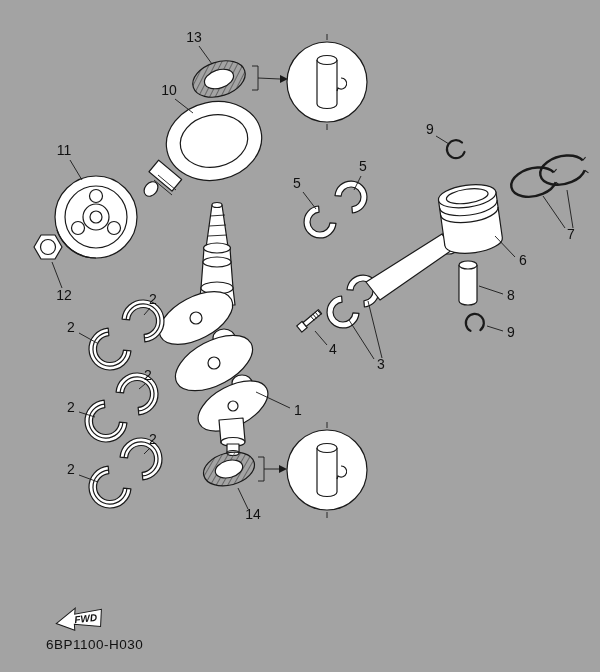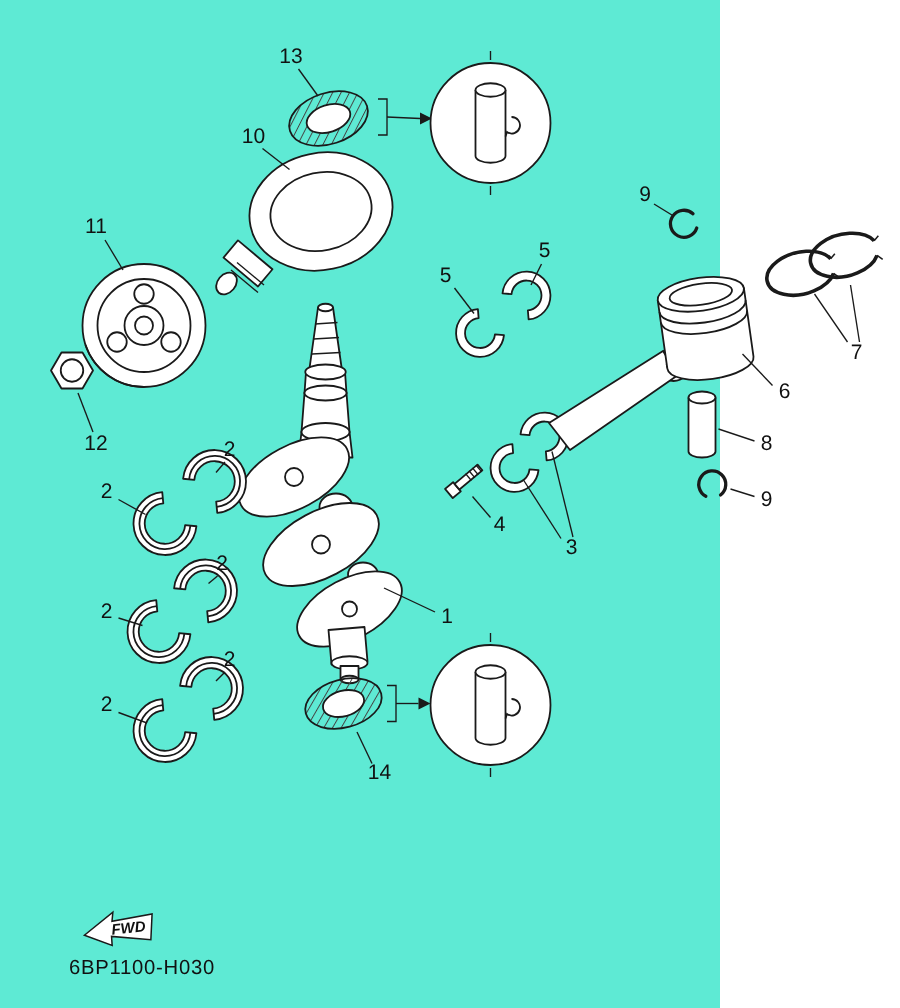--- a/index.html
+++ b/index.html
@@ -1,17 +1,17 @@
 <!DOCTYPE html>
 <html><head>
 <meta charset="utf-8">
 <style>
   html,body{margin:0;padding:0;background:#ffffff;}
   body{width:600px;height:672px;font-family:"Liberation Sans",sans-serif;}
-  #stage{width:480px;height:672px;position:relative;background:#5eead4;}
+  #stage{width:600px;height:672px;position:relative;background:#a3a3a3;}
   svg{display:block;}
   .part{stroke:#1a1a1a;stroke-width:1.2;fill:#ffffff;stroke-linejoin:round;}
   .partthin{stroke:#1a1a1a;stroke-width:1;fill:#ffffff;}
   .nofill{fill:none;stroke:#1a1a1a;stroke-width:1.2;}
   .wire{fill:none;stroke:#1a1a1a;stroke-width:2.2;stroke-linecap:round;}
   .leader{stroke:#1a1a1a;stroke-width:0.9;fill:none;}
   .dash{stroke:#1a1a1a;stroke-width:0.9;stroke-dasharray:6 3;fill:none;}
   .callout{font-size:14px;fill:#111;text-anchor:middle;font-family:"Liberation Sans",sans-serif;}
   .code{font-size:13.5px;fill:#111;font-family:"Liberation Sans",sans-serif;letter-spacing:0.5px;}
   .fwd{font-size:10px;font-style:italic;font-weight:bold;fill:#111;text-anchor:middle;font-family:"Liberation Sans",sans-serif;}

